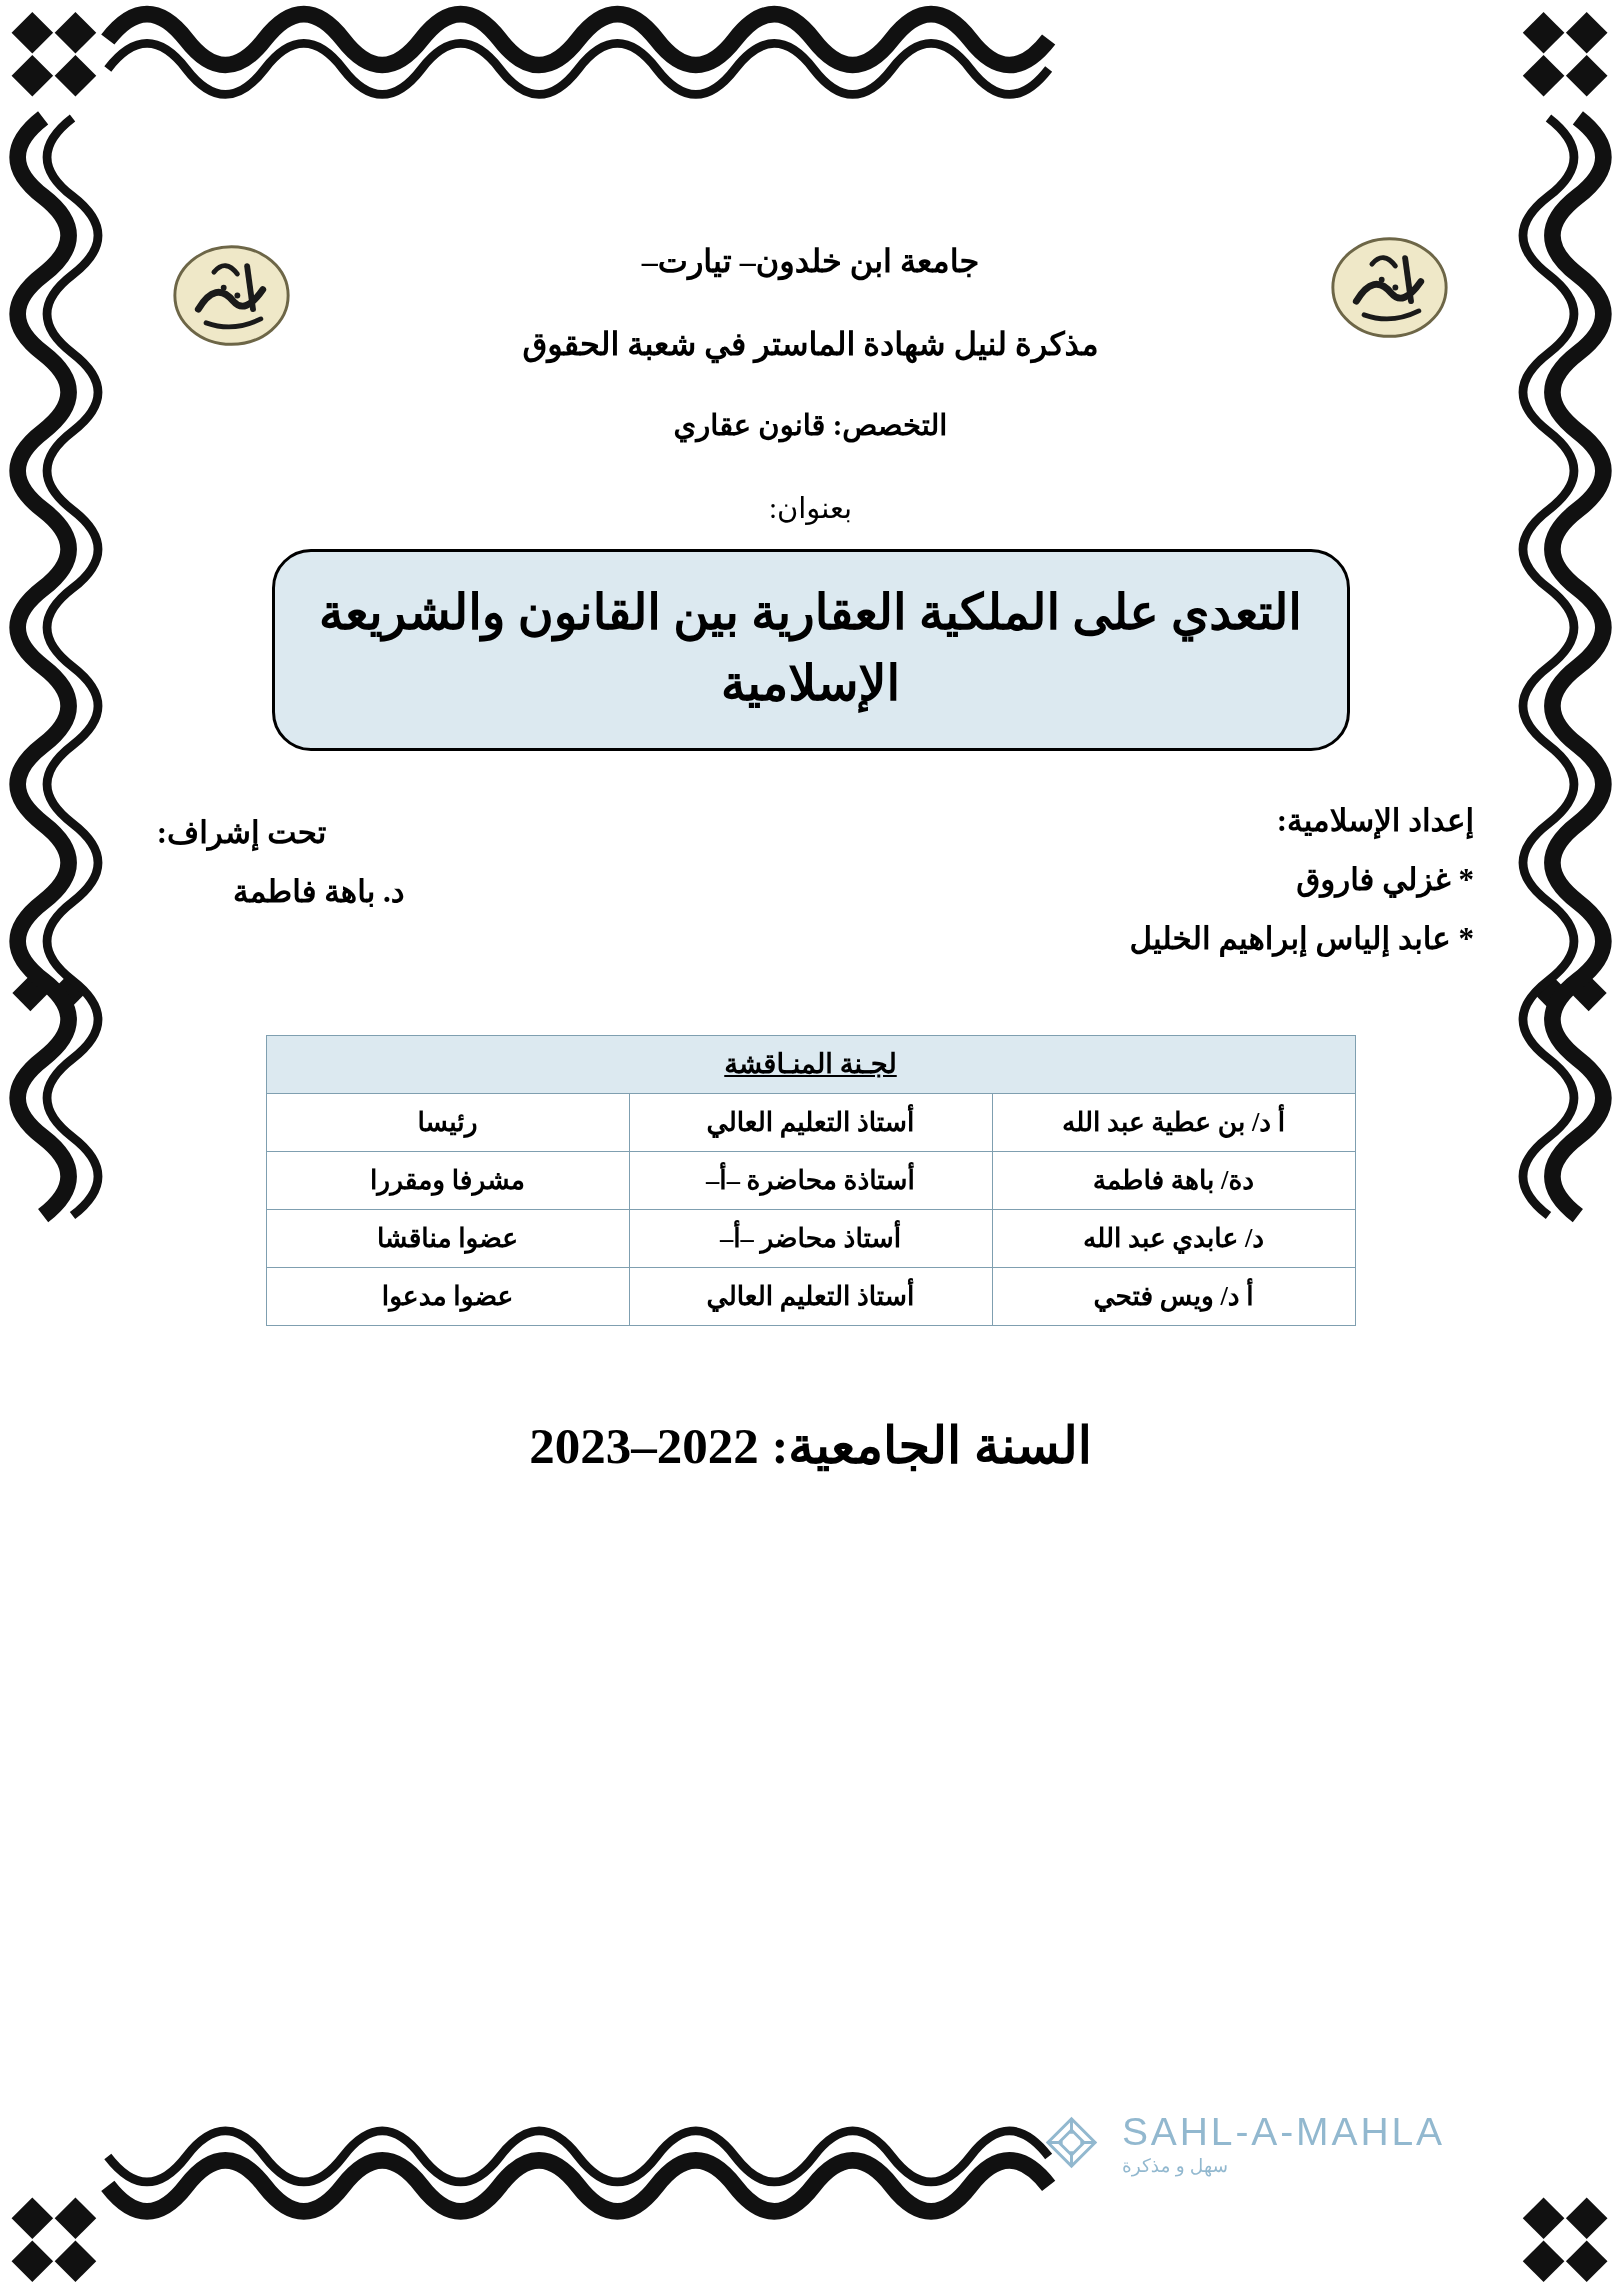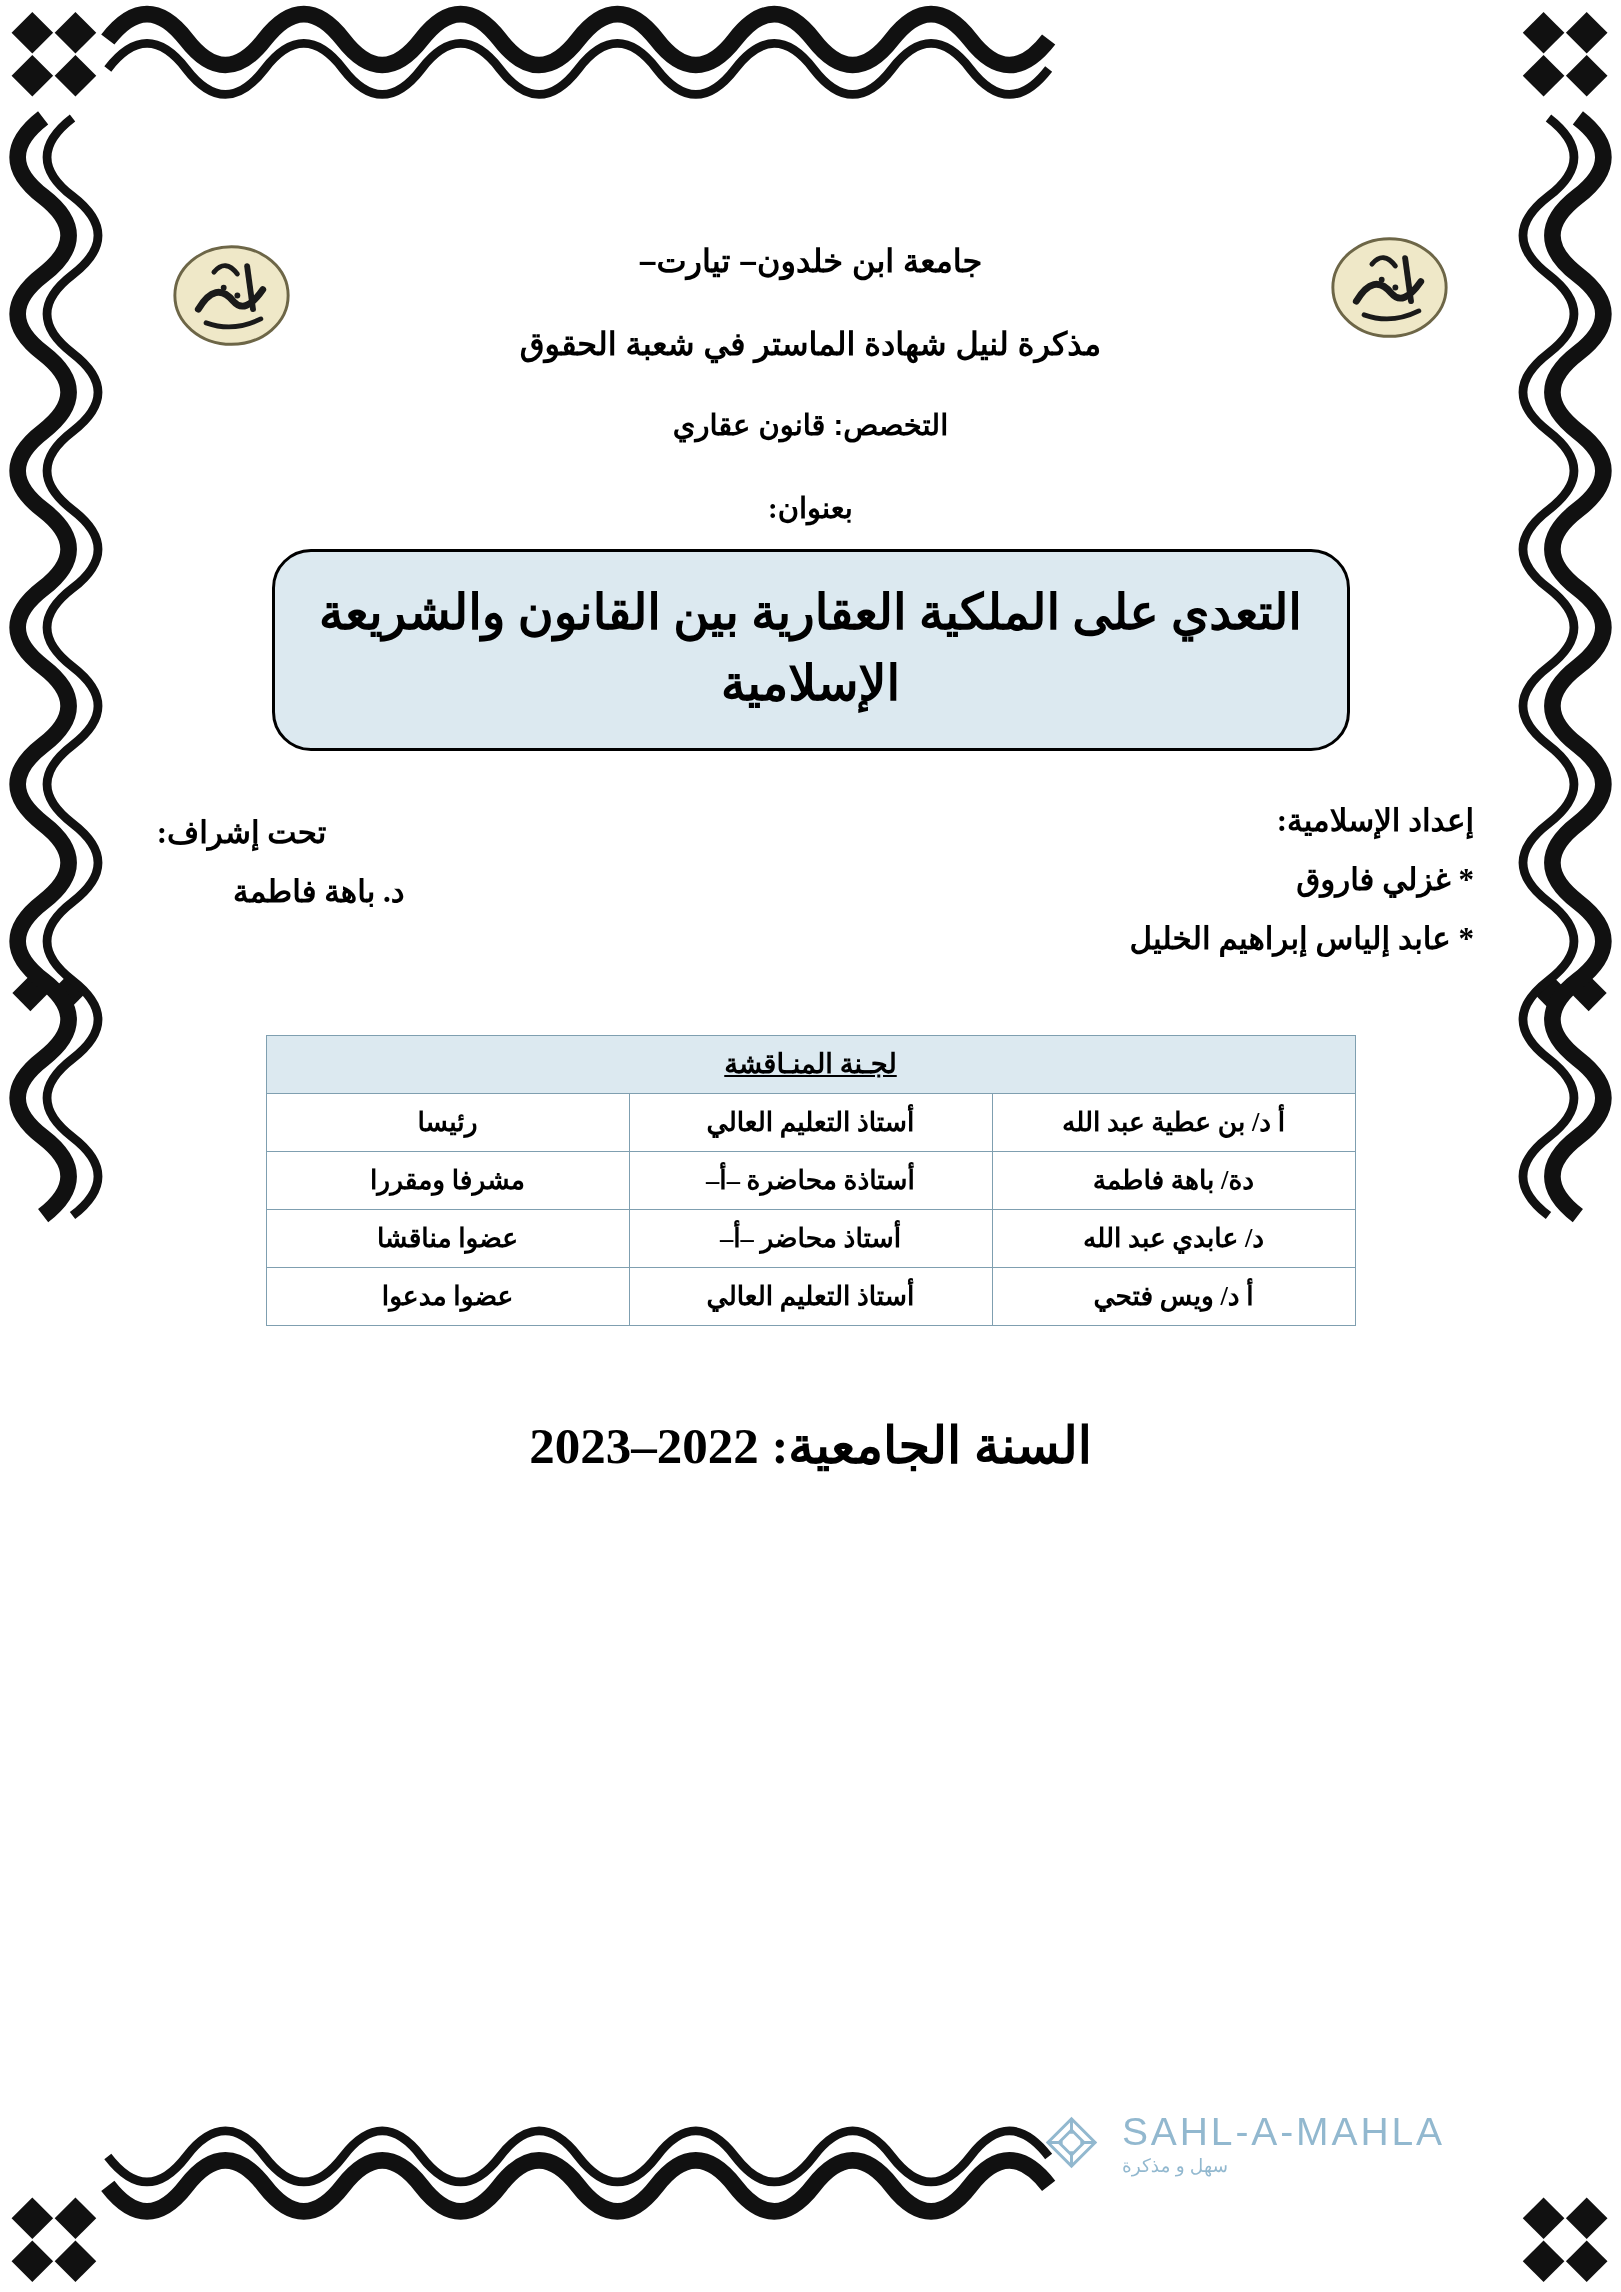--- a/index.html
+++ b/index.html
@@ -43,29 +43,29 @@
 
   .header-lines {
     text-align: center;
     padding-top: 49px;
     font-weight: bold;
     font-size: 32px;
     line-height: 1.0;
   }
   .header-lines .hl {
     margin: 0 0 51px 0;
-    font-family: Liberation Sans, sans-serif;
+    font-family: Liberation Serif, serif;
   }
   .header-lines .hl.small {
     font-size: 29px;
   }
 
   .byline {
     text-align: center;
-    font-weight: bold;
+    font-weight: normal;
     font-size: 29px;
     margin: 9.8px 0 23.5px 0;
   }
 
   .title-box {
     margin: 13px auto;
     width: 1078px;
     background: #dce9f0;
     border: 3.9px solid #000;
     border-radius: 39px;

